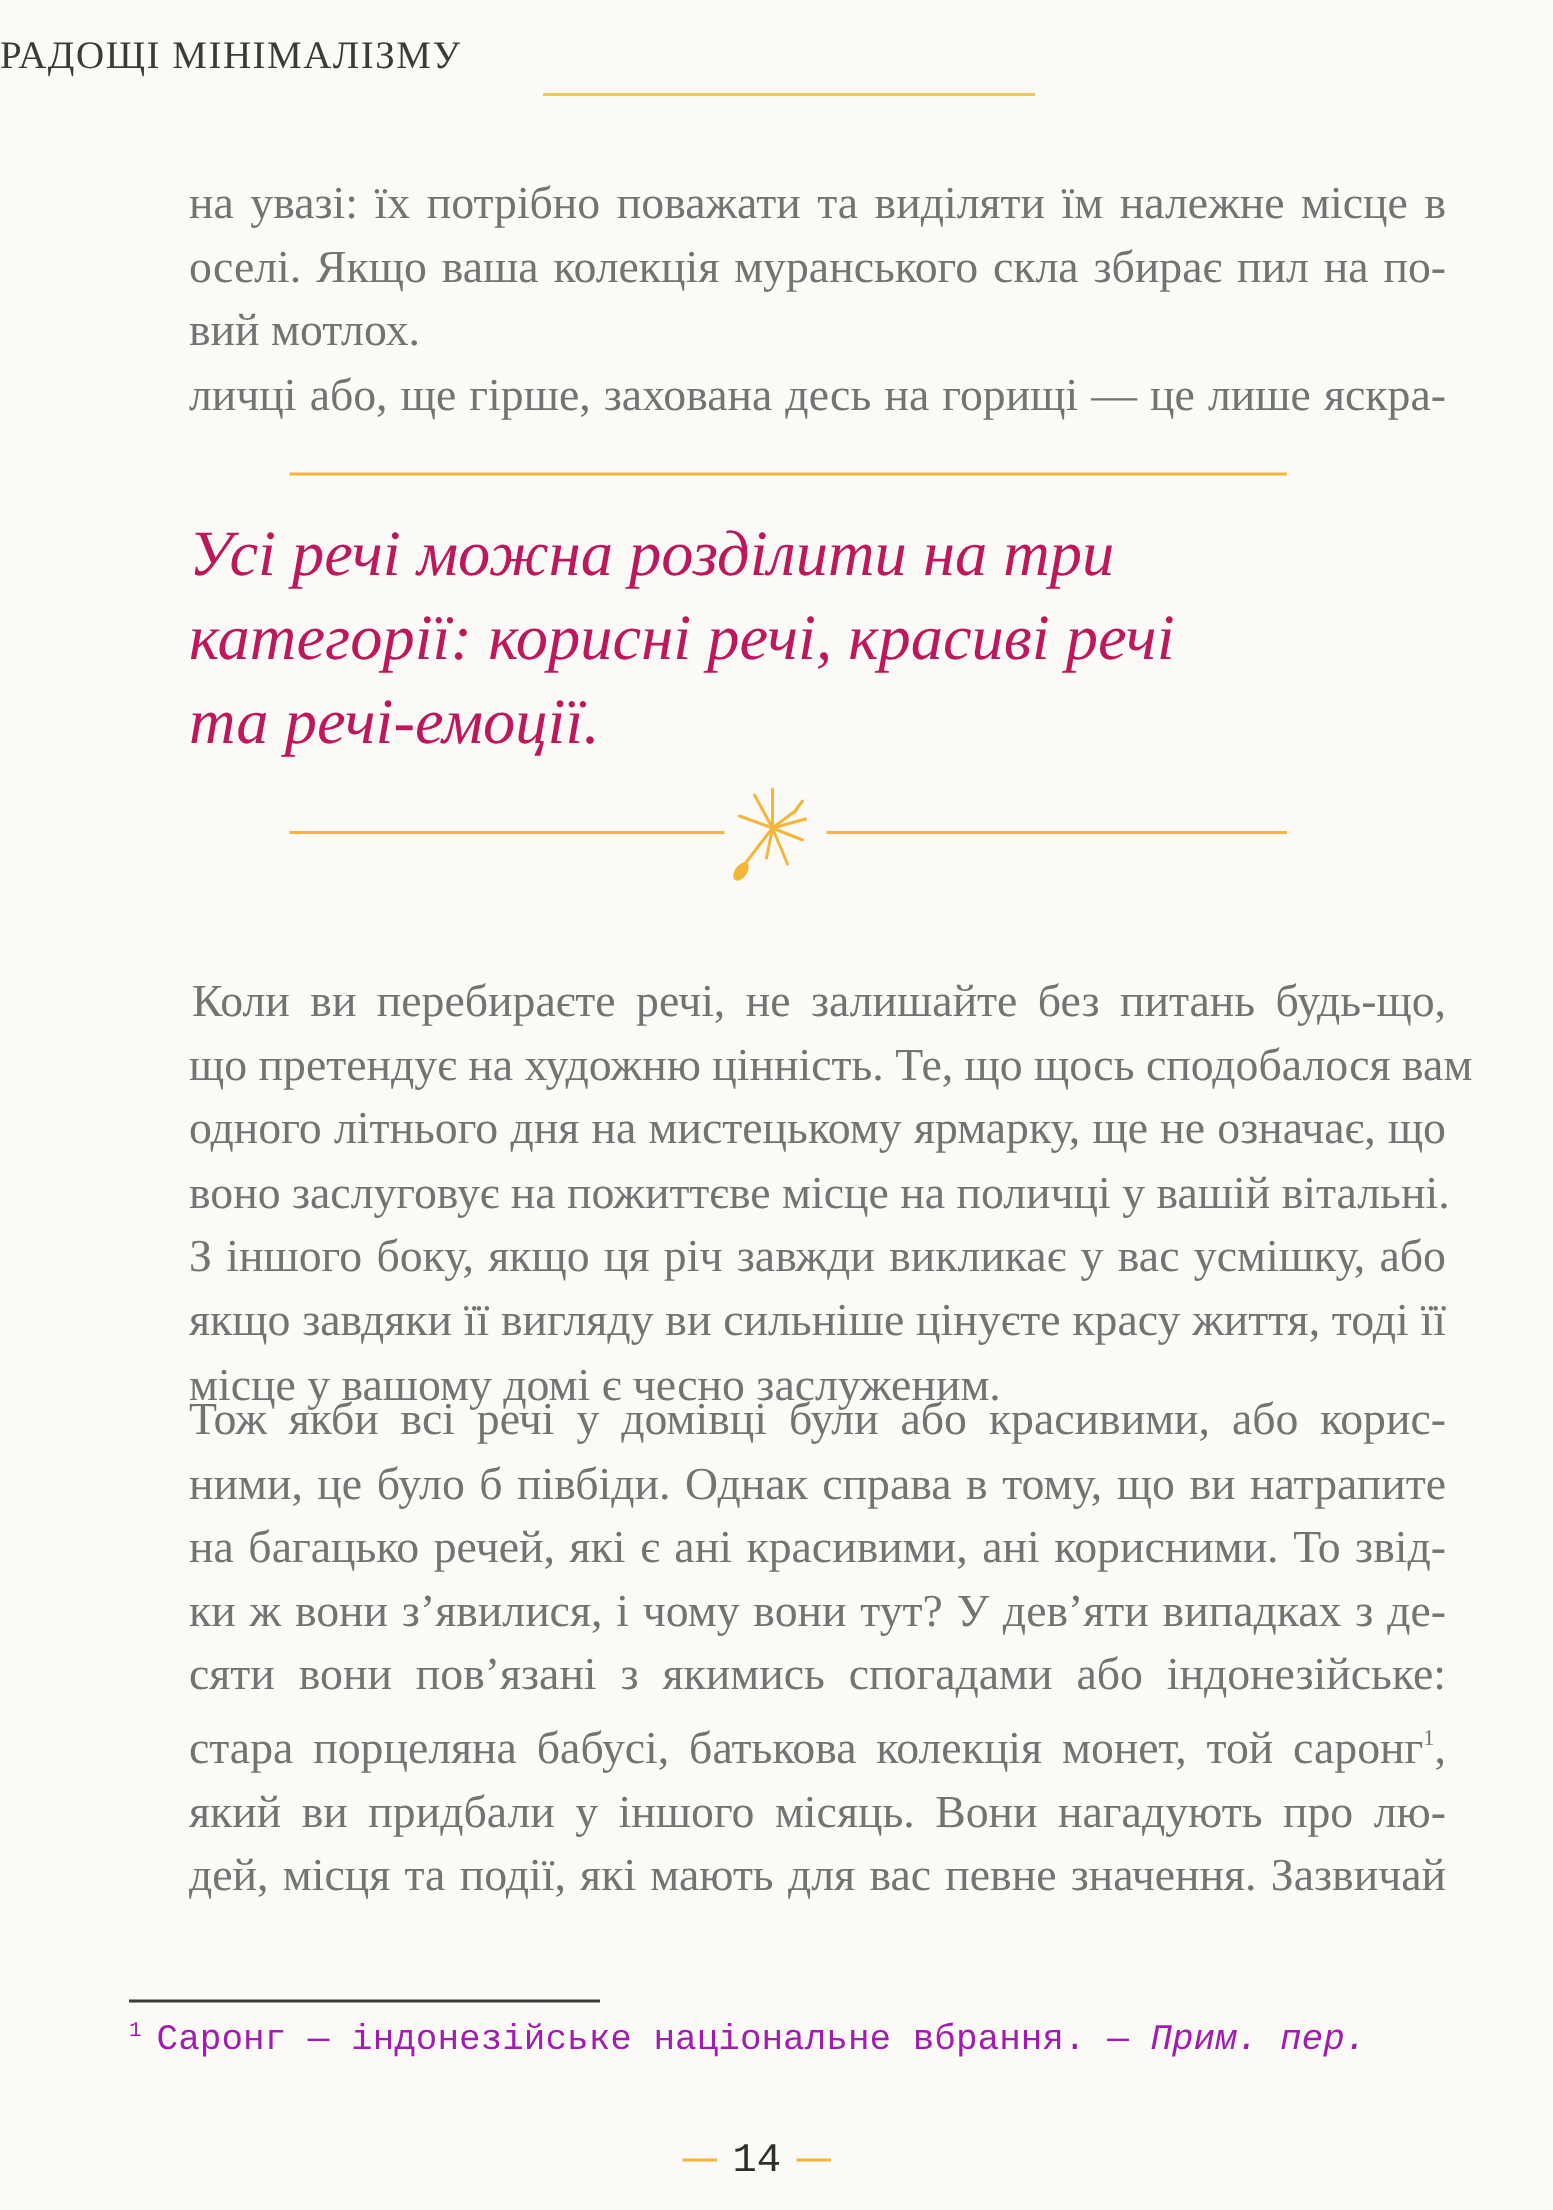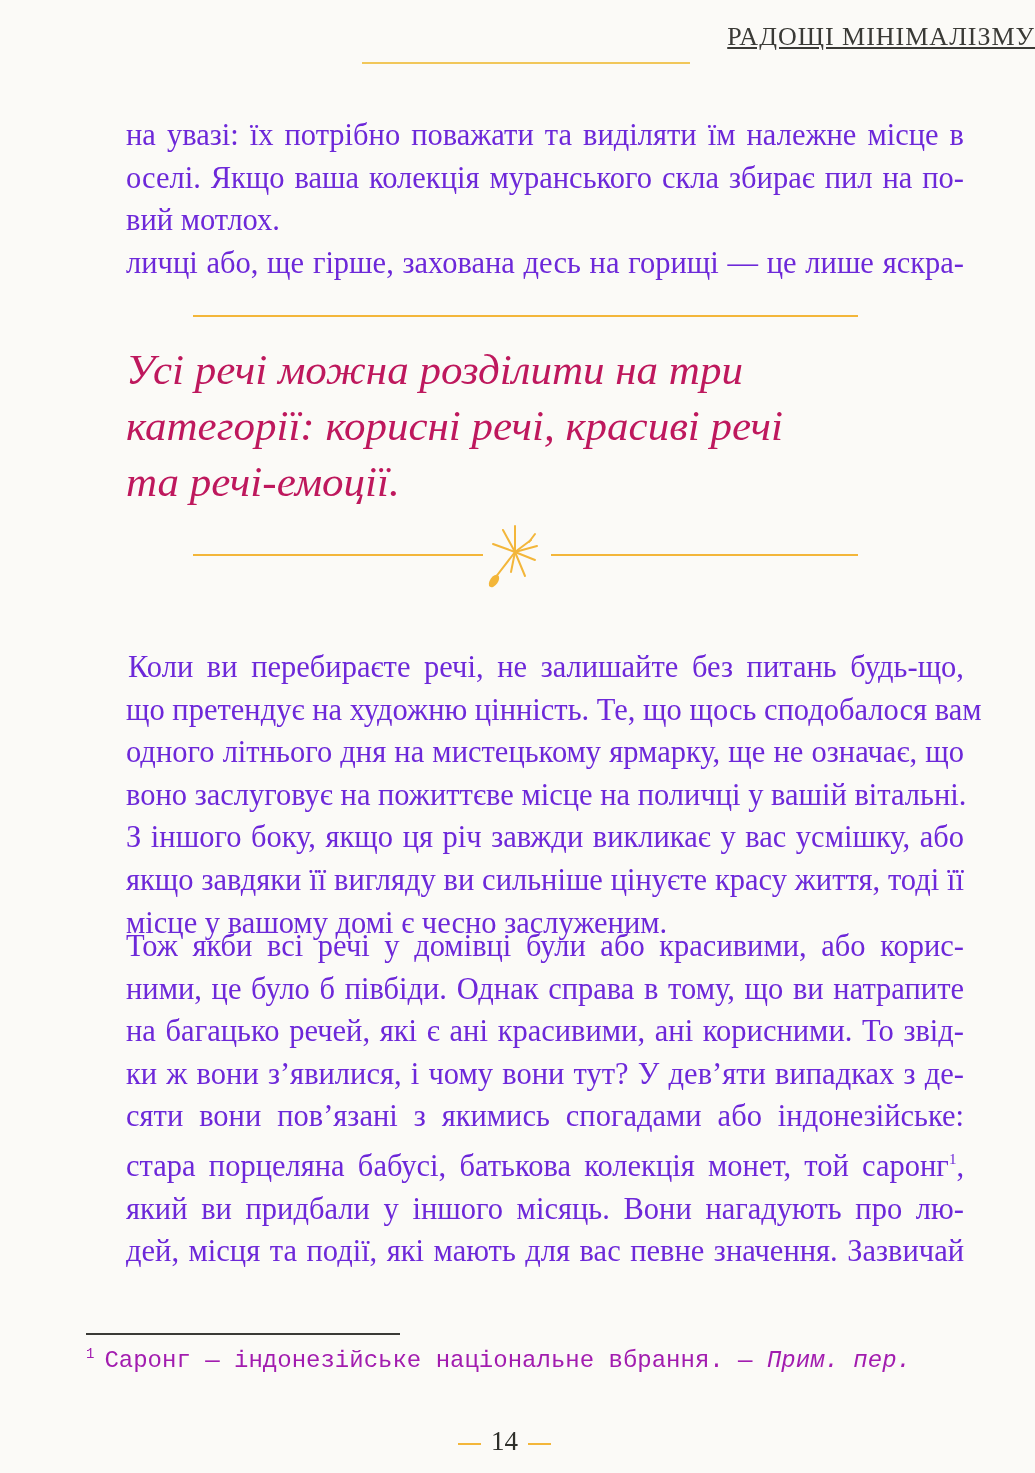--- a/index.html
+++ b/index.html
@@ -13,43 +13,42 @@
       position: relative;
       overflow: hidden;
       font-family: "Liberation Serif", "DejaVu Serif", serif;
       color: #2e2f2a;
     }
     .running-head {
       position: absolute;
       left: 0;
       width: 1035px;
       top: 22px;
-      text-align: right;
+      text-align: left;
       font-family: "Liberation Serif", serif;
       font-size: 26px;
       letter-spacing: 1px;
       color: #3a3a36;
-      text-decoration: underline;
     }
     .running-head-rule {
       position: absolute;
       left: 362px;
       width: 328px;
       top: 62px;
       height: 2px;
       background: #f1c75a;
     }
     .body-text {
       position: absolute;
       left: 126px;
       width: 838px;
       font-family: "Liberation Serif", serif;
       font-size: 30.5px;
       line-height: 42.6px;
-      color: #6d28d9;
+      color: #737373;
     }
     .body-text .line {
       display: block;
       white-space: nowrap;
       text-align: justify;
       text-align-last: justify;
     }
     .body-text .line.last {
       text-align-last: left;
     }
@@ -118,21 +117,21 @@
       vertical-align: 9px;
       margin-right: 10px;
     }
     .footnote .note-italic { font-style: italic; }
     .page-number {
       position: absolute;
       left: 0;
       width: 1009px;
       top: 1426px;
       text-align: center;
-      font-family: Liberation Serif, serif;
+      font-family: Liberation Mono, monospace;
       font-size: 27px;
       color: #2e2f2a;
     }
     .page-number .dash {
       display: inline-block;
       width: 23px;
       height: 2px;
       background: #f3b63a;
       vertical-align: middle;
       margin: 0 10px;

